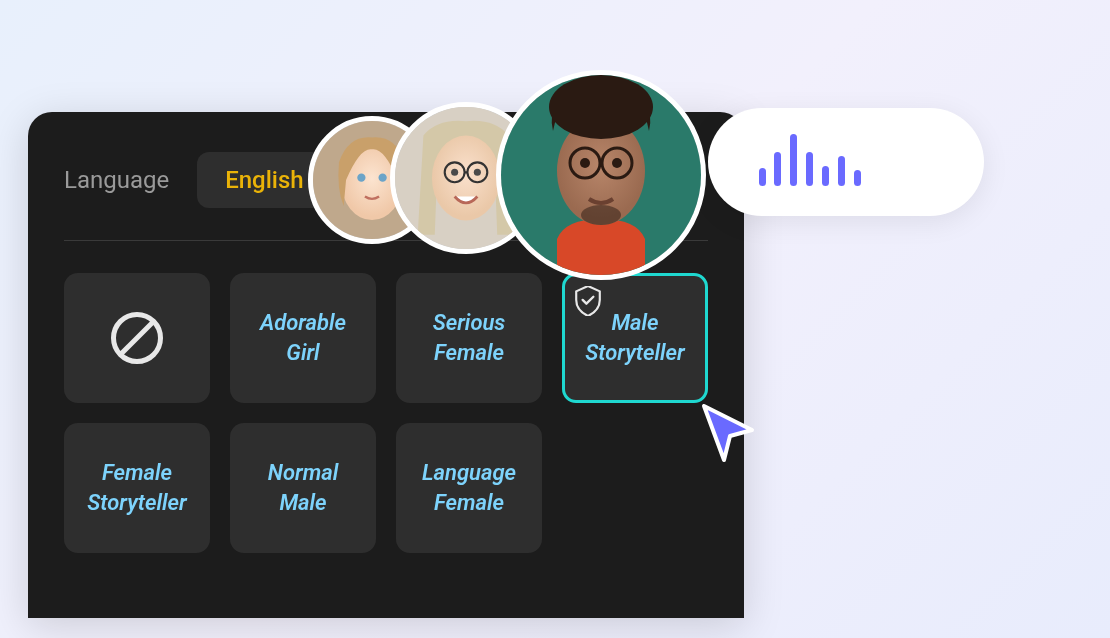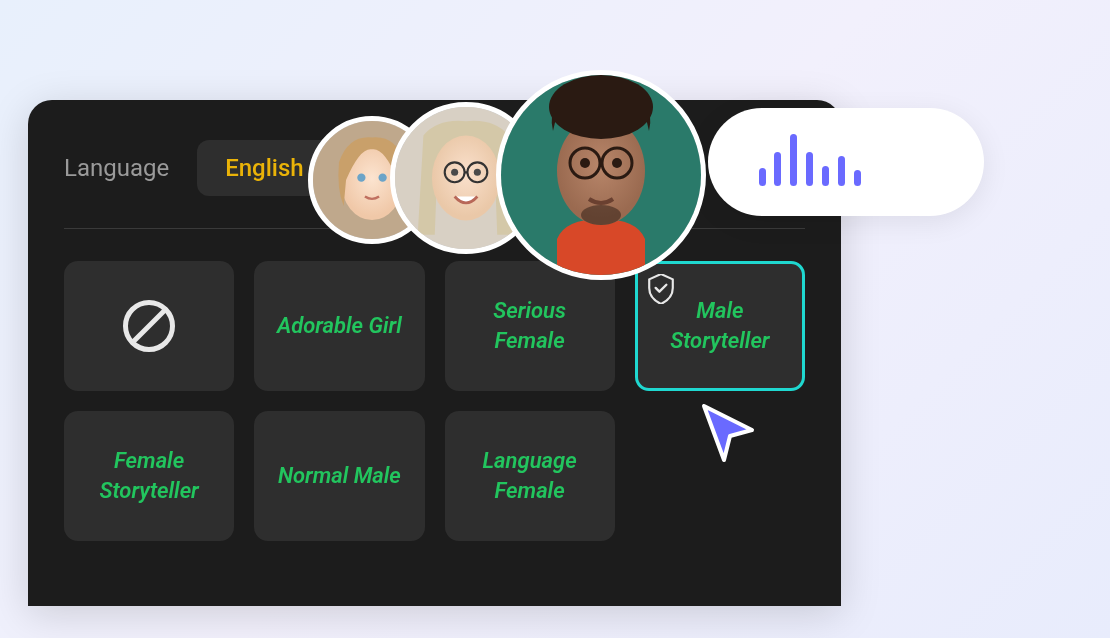--- a/index.html
+++ b/index.html
@@ -7,22 +7,22 @@
       width: 1110px;
       height: 638px;
       font-family: -apple-system, BlinkMacSystemFont, "Segoe UI", Roboto, sans-serif;
       background: linear-gradient(135deg, #e8f0fc 0%, #f2f0fc 50%, #e8ecfc 100%);
       position: relative;
       overflow: hidden;
     }
     .panel {
       position: absolute;
       left: 28px;
-      top: 100px;
-      width: 813px;
+      top: 112px;
+      width: 716px;
       height: 506px;
       background: #1c1c1c;
       border-radius: 24px 24px 0 0;
       padding: 40px 36px;
       box-shadow: 0 8px 40px rgba(0,0,0,0.15);
     }
     .selector-row {
       display: flex;
       align-items: center;
       gap: 28px;
@@ -53,21 +53,21 @@
       gap: 20px;
     }
     .voice-tile {
       background: #2e2e2e;
       border-radius: 14px;
       height: 130px;
       display: flex;
       align-items: center;
       justify-content: center;
       text-align: center;
-      color: #22c55e;
+      color: #7dd3fc;
       font-size: 22px;
       font-weight: 600;
       font-style: italic;
       line-height: 1.35;
       padding: 12px;
       cursor: pointer;
       position: relative;
       border: 3px solid transparent;
     }
     .voice-tile.selected {

